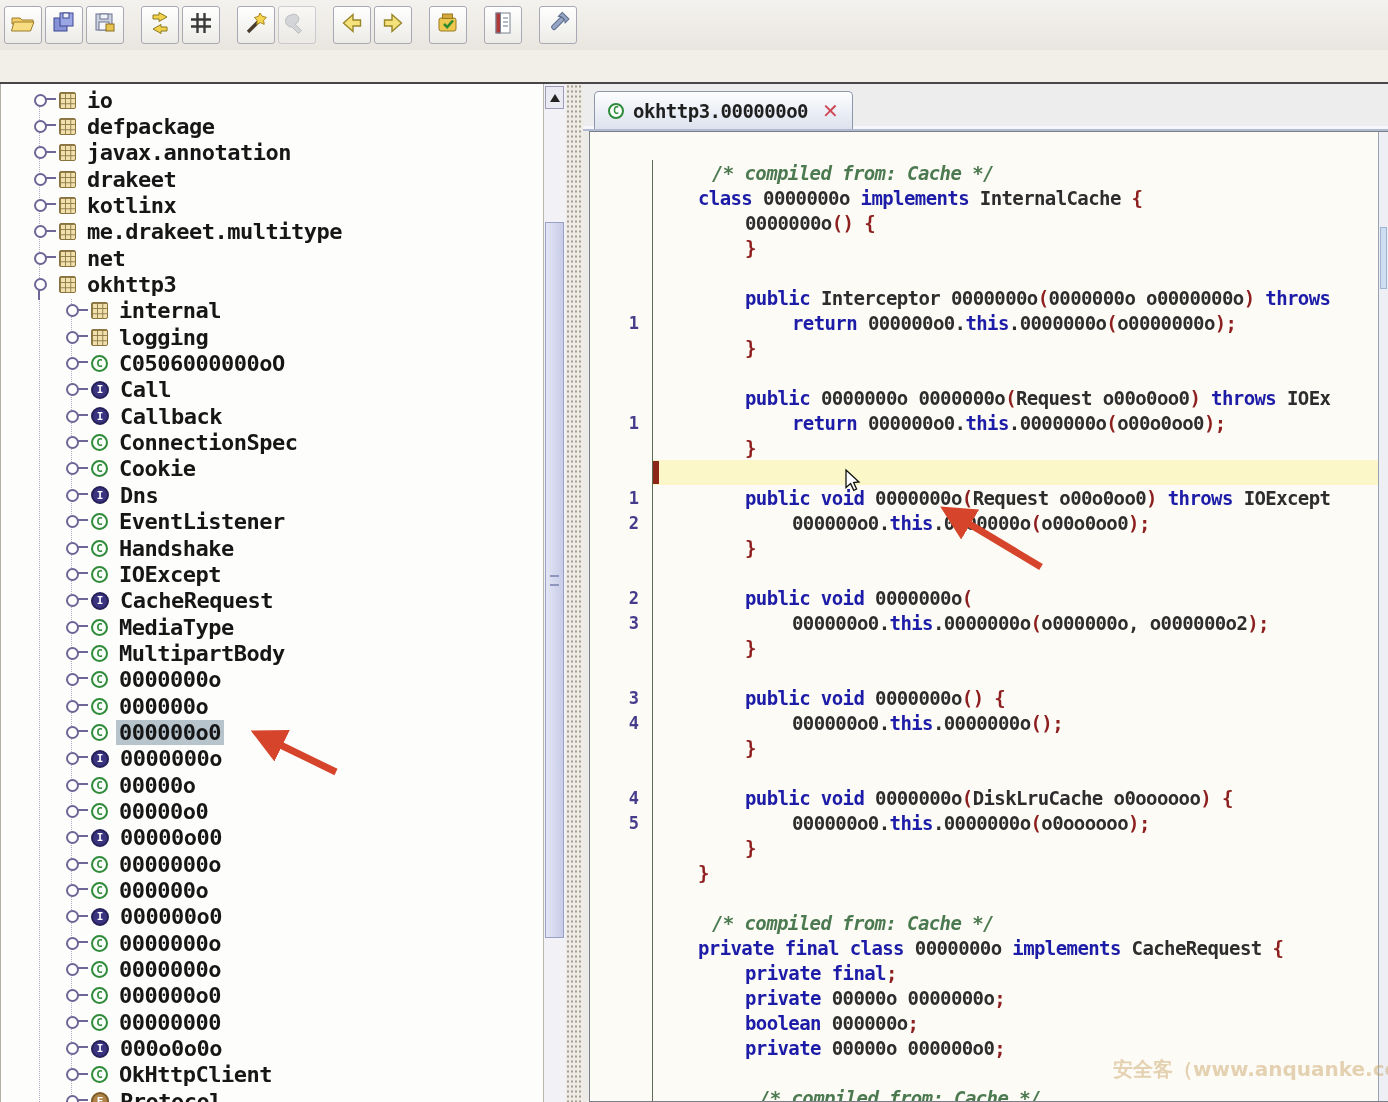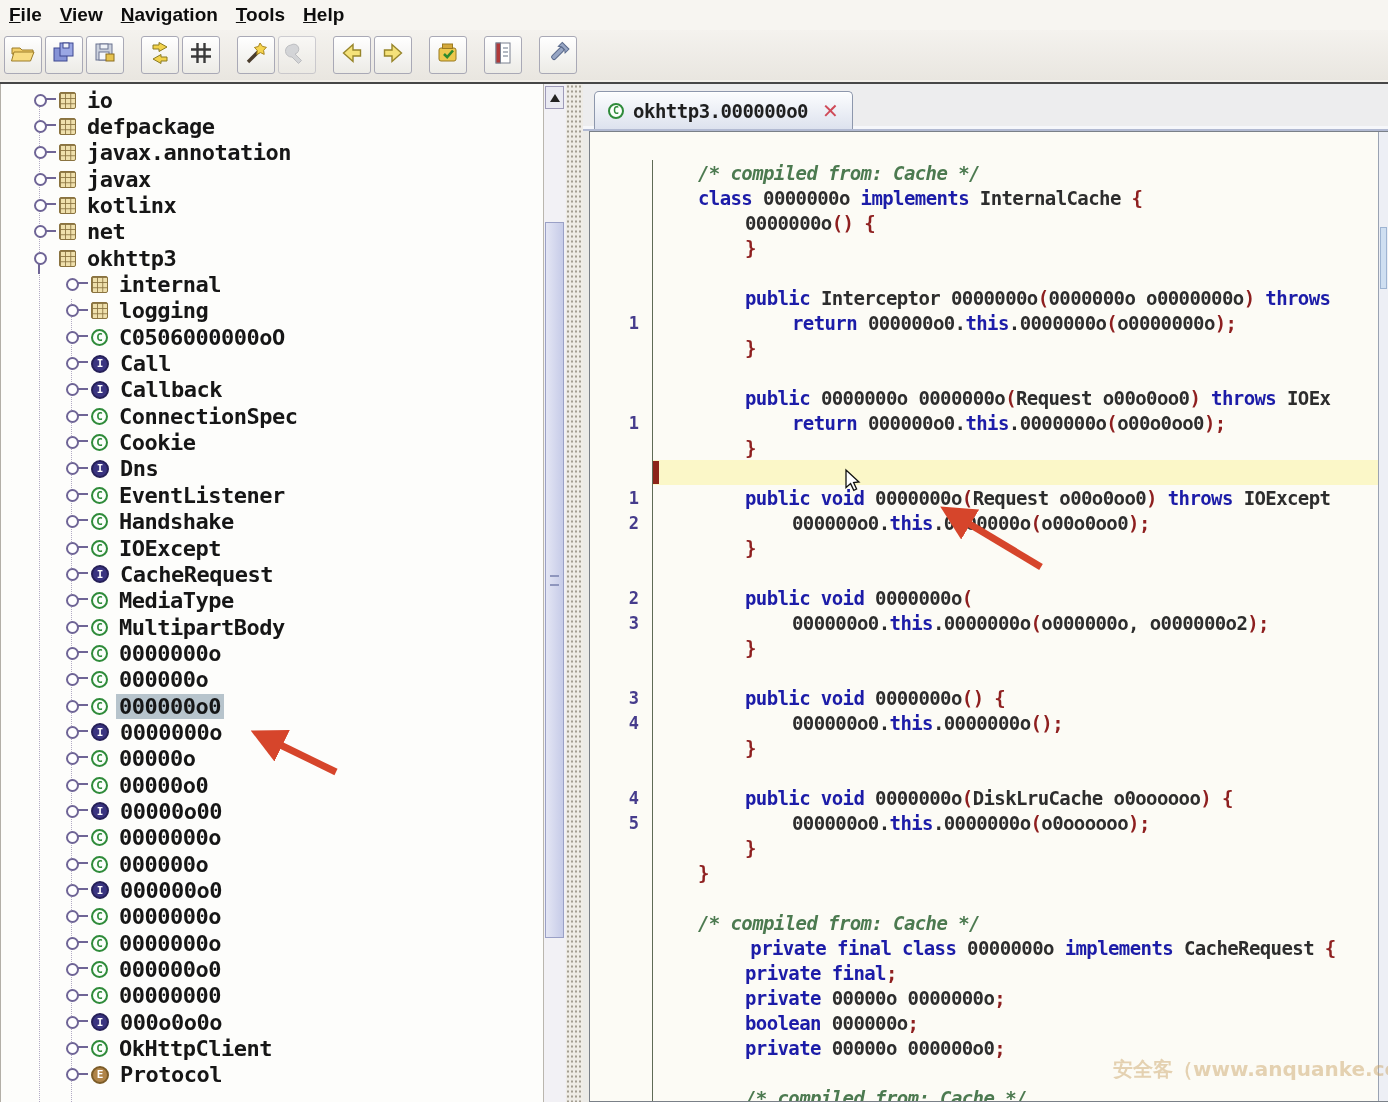--- a/index.html
+++ b/index.html
@@ -88,48 +88,41 @@
   .cgut{flex:0 0 63px;box-sizing:border-box;border-right:1px solid #5f6a55;
         padding-right:13px;display:flex;align-items:center;justify-content:flex-end;
         font:bold 17px "DejaVu Sans Mono",monospace;color:#463c8c;}
   .ctext{flex:1;min-width:0;position:relative;display:flex;align-items:center;
          white-space:pre;overflow:hidden;
          font:bold 19px "DejaVu Sans Mono",monospace;color:#2d2d2d;letter-spacing:-0.6px;}
   .crow.hl .ctext{background:#fbf7c8;}
   .crow.hl .ctext::before{content:"";position:absolute;left:0;top:1px;bottom:1px;width:6px;
          background:#8d2418;}
   .tk-k{color:#1c1ca8;}
-  .tk-c{color:#4c7a50;font-style:italic;}
+  .tk-c{color:#4c7a50;font-style:italic;margin-left:14px;}
   .tk-r{color:#8e1f1f;}
   .tk-p{color:#2d2d2d;}
 
   
   .escroll{position:absolute;top:0;right:0;bottom:0;width:9px;background:#edeff5;
            border-left:1px solid #9aa2b2;}
   .ethumb{position:absolute;left:1px;right:1px;top:95px;height:62px;background:#cfdff1;
           border:1px solid #9eb4d2;box-sizing:border-box;}
 
   
   .overlay{position:absolute;left:0;top:0;width:1388px;height:1102px;pointer-events:none;z-index:60;}
   .watermark{position:absolute;left:1113px;top:1056px;z-index:55;
              font:bold 20px "DejaVu Sans",sans-serif;color:#c8a060;opacity:.45;
              white-space:nowrap;pointer-events:none;}
 </style>
 </head>
 <body>
 
 <div class="app">
 
-  <div class="menubar" id="menubar">
-      <div class="menu-item">File</div>
-      <div class="menu-item">View</div>
-      <div class="menu-item">Navigation</div>
-      <div class="menu-item">Tools</div>
-      <div class="menu-item">Help</div>
-    </div>
 
   <div class="toolbar" id="toolbar">
       <div class="tbtn">
         <span><svg width="27" height="26">
             <path d="M2 8h8l2 2h11v4H2z" fill="#f3cf6a" stroke="#9c7c28"></path>
             <path d="M4 12h20l-3.5 9H1.5z" fill="#f8dc82" stroke="#9c7c28"></path>
           </svg></span>
       </div>
       <div class="tbtn">
         <span><svg width="26" height="26">
@@ -227,28 +220,35 @@
             <span class="ticon">
               <span class="pkg" style="display: block;"></span>
             </span>
             <span class="tlabel">javax.annotation</span>
           </div>
           <div class="trow">
             <span class="handle" style="margin-left: 33px;"></span>
             <span class="ticon">
               <span class="pkg" style="display: block;"></span>
             </span>
-            <span class="tlabel">javax</span>
+            <span class="tlabel">drakeet</span>
           </div>
           <div class="trow">
             <span class="handle" style="margin-left: 33px;"></span>
             <span class="ticon">
               <span class="pkg" style="display: block;"></span>
             </span>
             <span class="tlabel">kotlinx</span>
+          </div>
+          <div class="trow">
+            <span class="handle" style="margin-left: 33px;"></span>
+            <span class="ticon">
+              <span class="pkg" style="display: block;"></span>
+            </span>
+            <span class="tlabel">me.drakeet.multitype</span>
           </div>
           <div class="trow">
             <span class="handle" style="margin-left: 33px;"></span>
             <span class="ticon">
               <span class="pkg" style="display: block;"></span>
             </span>
             <span class="tlabel">net</span>
           </div>
           <div class="trow">
             <span class="handle expanded" style="margin-left: 33px;"></span>
@@ -613,21 +613,21 @@
           <div class="crow">
             <div class="cgut"></div>
             <div class="ctext" style="padding-left: 45px;"></div>
           </div>
           <div class="crow">
             <div class="cgut"></div>
             <div class="ctext" style="padding-left: 45px;"><span class="tk-c">/* compiled from: Cache */</span></div>
           </div>
           <div class="crow">
             <div class="cgut"></div>
-            <div class="ctext" style="padding-left: 45px; justify-content: center;"><span class="tk-k">private final class</span><span class="tk-p"> 0000000o </span><span class="tk-k">implements</span><span class="tk-p"> CacheRequest </span><span class="tk-r">{</span></div>
+            <div class="ctext" style="padding-left: 45px;"><span class="tk-k">private final class</span><span class="tk-p"> 0000000o </span><span class="tk-k">implements</span><span class="tk-p"> CacheRequest </span><span class="tk-r">{</span></div>
           </div>
           <div class="crow">
             <div class="cgut"></div>
             <div class="ctext" style="padding-left: 92px;"><span class="tk-k">private final</span><span class="tk-r">;</span></div>
           </div>
           <div class="crow">
             <div class="cgut"></div>
             <div class="ctext" style="padding-left: 92px;"><span class="tk-k">private</span><span class="tk-p"> 00000o 0000000o</span><span class="tk-r">;</span></div>
           </div>
           <div class="crow">

